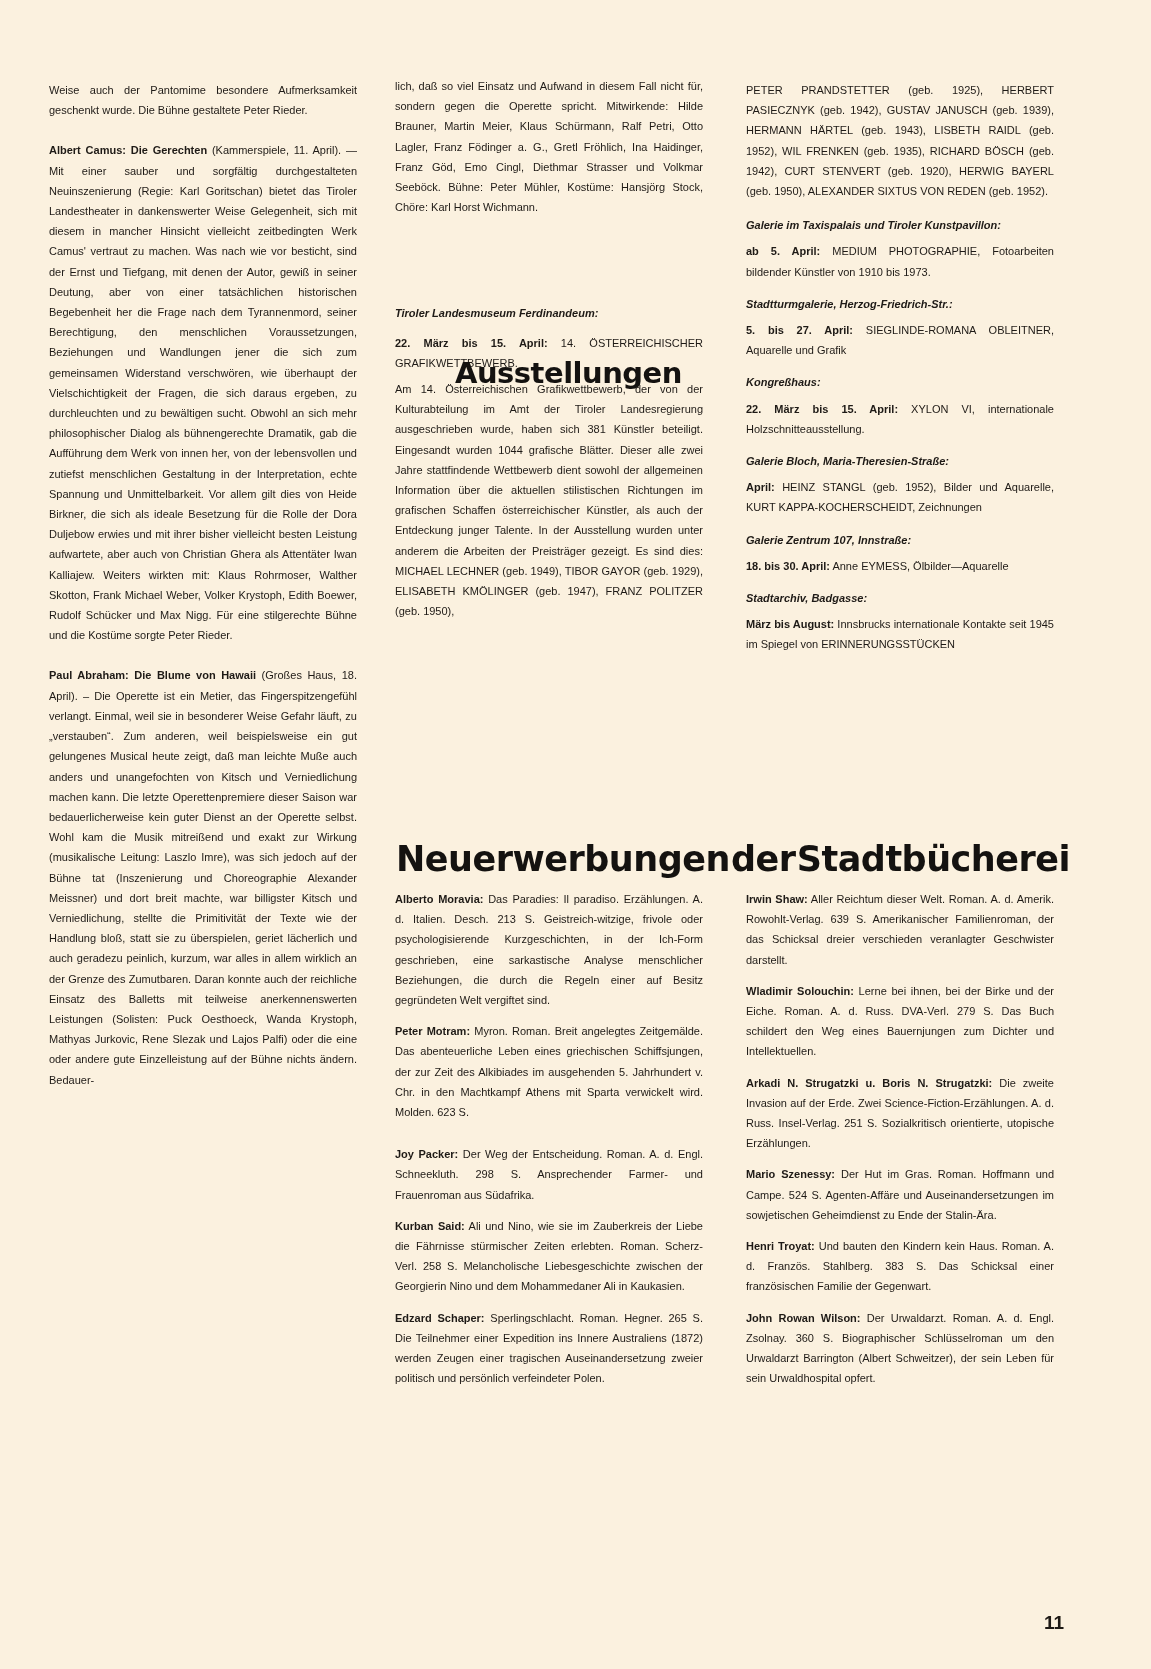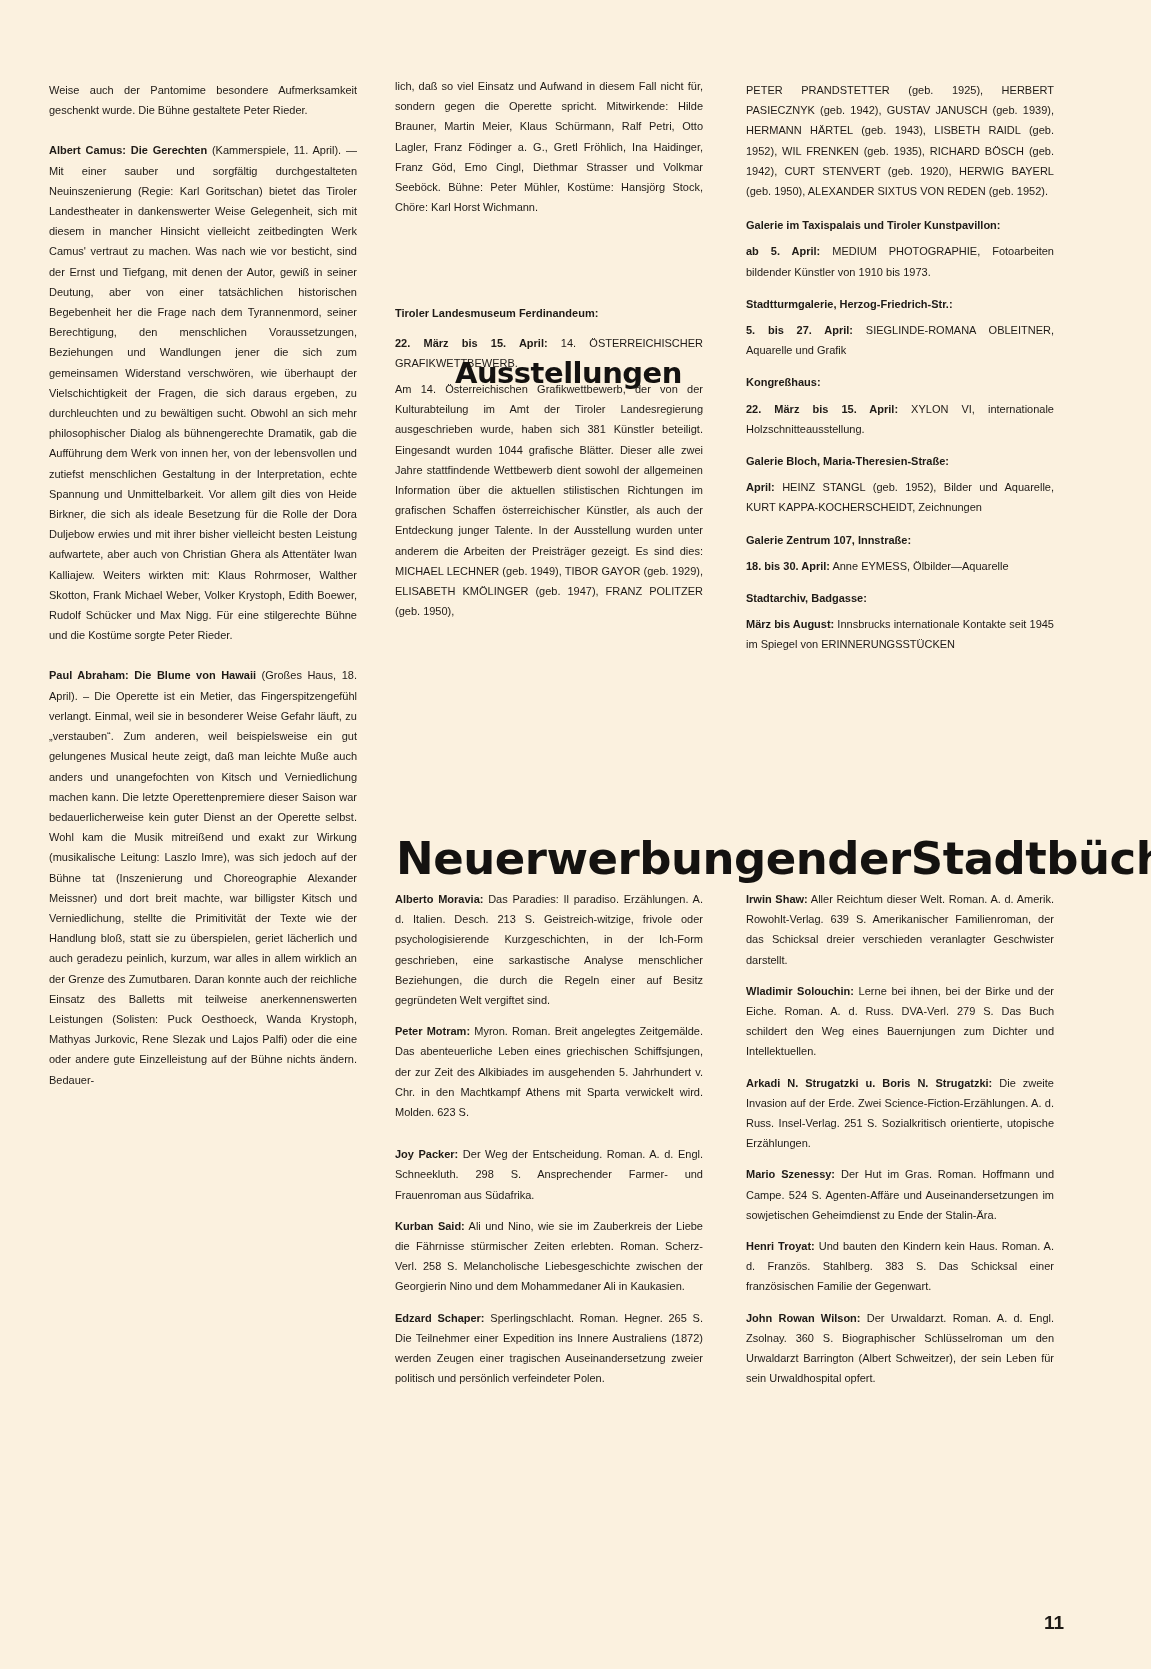--- a/index.html
+++ b/index.html
@@ -36,26 +36,26 @@
     font-weight: bold;
     color: #141210;
     letter-spacing: -0.5px;
   }
   #aus-title {
     position: absolute; left: 455px; top: 354px;
     font-size: 29px; line-height: 38px;
   }
   #neu-title {
     position: absolute; left: 396px; top: 836px;
-    font-size: 45px; line-height: 46px;
+    font-size: 35px; line-height: 46px;
     width: 674px;
     display: flex; justify-content: space-between;
     word-spacing: 2px;
   }
-  .venue { font-weight: bold; margin: 0 0 6px 0; }
+  .venue { font-weight: bold; margin: 0 0 6px 0; font-style: italic; }
   .page-num {
     position: absolute; left: 1044px; top: 1612px;
     font-weight: bold; font-size: 19px;
   }
 </style>
 </head>
 <body>
 
 <div id="col1" class="col">
   <p class="para">Weise auch der Pantomime besondere Aufmerksamkeit geschenkt wurde. Die Bühne gestaltete Peter Rieder.</p>

